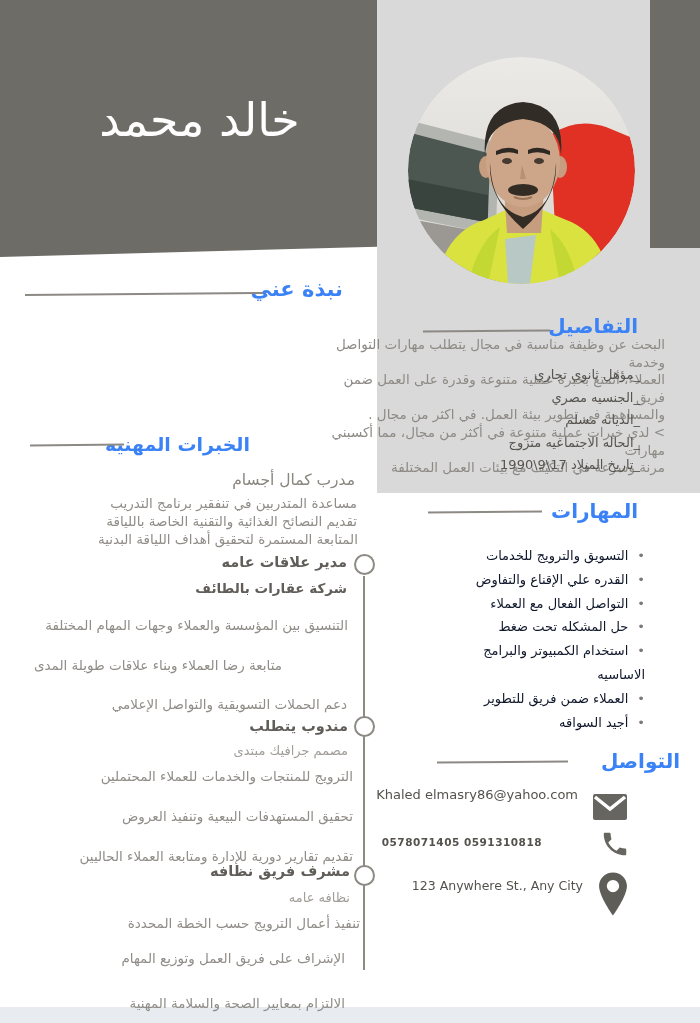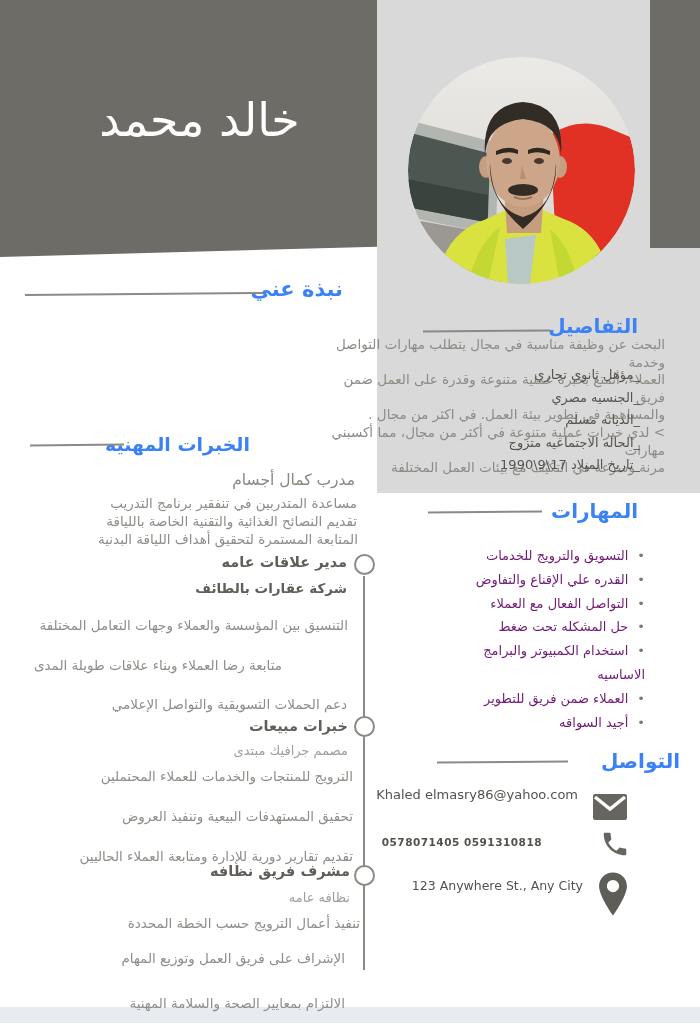--- a/index.html
+++ b/index.html
@@ -36,21 +36,21 @@
   .tl-line { position:absolute; left:363px; top:576px; width:2px; height:394px; background:#8d8a85; }
   .tl-dot  { position:absolute; left:354px; width:21px; height:21px; border:2px solid #8d8a85;
              border-radius:50%; background:#ffffff; }
 
   
   .details-list { position:absolute; top:364px; right:60px; direction:rtl; text-align:right;
                   font-size:13px; line-height:22.5px; color:#57544f; }
 
   
   .skills-list { position:absolute; top:544px; right:55px; width:205px; direction:rtl; text-align:right;
-                 list-style:none; font-size:13px; line-height:23.8px; color:#701a75; }
+                 list-style:none; font-size:13px; line-height:23.8px; color:#0f172a; }
   .skills-list li::before { content:"•"; margin-left:9px; color:#7d7a74; }
 
   
   .contact-email   { position:absolute; top:787px; right:122px; font-size:13px; color:#55524d; direction:ltr; }
   .contact-phones  { position:absolute; top:836px; right:158px; font-size:10.5px; font-weight:bold; color:#55524d; letter-spacing:.5px; direction:ltr;margin-left:11px; }
   .contact-address { position:absolute; top:878px; right:117px; font-size:12.5px; color:#55524d; direction:ltr; }
   .cicon { position:absolute; }
 </style>
 </head>
 <body>
@@ -132,24 +132,24 @@
   <div class="tl-dot" style="top:554px;"></div>
   <div class="tl-dot" style="top:716px;"></div>
   <div class="tl-dot" style="top:865px;"></div>
 
   <div class="xp xl" style="top:471px; right:345px;">مدرب كمال أجسام</div>
   <div class="xp desc" style="top:495px; right:343px;">مساعدة المتدربين في تنفقير برنامج التدريب</div>
   <div class="xp desc" style="top:513px; right:343px;">تقديم النصائح الغذائية والتقنية الخاصة باللياقة</div>
   <div class="xp desc" style="top:531px; right:342px;">المتابعة المستمرة لتحقيق أهداف اللياقة البدنية</div>
   <div class="xp tbold" style="top:554px; right:353px;">مدير علاقات عامه</div>
   <div class="xp tbold" style="top:580px; right:353px; font-size:13.5px;">شركة عقارات بالطائف</div>
-  <div class="xp desc" style="top:617px; right:352px;">التنسيق بين المؤسسة والعملاء وجهات التعامل المختلفة</div>
+  <div class="xp desc" style="top:617px; right:352px;">التنسيق بين المؤسسة والعملاء وجهات المهام المختلفة</div>
   <div class="xp desc" style="top:657px; right:418px;">متابعة رضا العملاء وبناء علاقات طويلة المدى</div>
   <div class="xp desc" style="top:696px; right:353px;">دعم الحملات التسويقية والتواصل الإعلامي</div>
-  <div class="xp tbold" style="top:718px; right:352px;">خبرات مبيعات</div>
+  <div class="xp tbold" style="top:718px; right:352px;">مندوب يتطلب</div>
   <div class="xp sub" style="top:743px; right:352px;">مصمم جرافيك مبتدى</div>
   <div class="xp desc" style="top:768px; right:347px;">الترويج للمنتجات والخدمات للعملاء المحتملين</div>
   <div class="xp desc" style="top:808px; right:347px;">تحقيق المستهدفات البيعية وتنفيذ العروض</div>
   <div class="xp desc" style="top:848px; right:347px;">تقديم تقارير دورية للإدارة ومتابعة العملاء الحاليين</div>
   <div class="xp tbold" style="top:863px; right:350px;">مشرف فريق نظافه</div>
   <div class="xp sub" style="top:890px; right:350px;">نظافه عامه</div>
   <div class="xp desc" style="top:915px; right:340px;">تنفيذ أعمال الترويج حسب الخطة المحددة</div>
   <div class="xp desc" style="top:950px; right:355px;">الإشراف على فريق العمل وتوزيع المهام</div>
   <div class="xp desc" style="top:995px; right:355px;">الالتزام بمعايير الصحة والسلامة المهنية</div>
 

